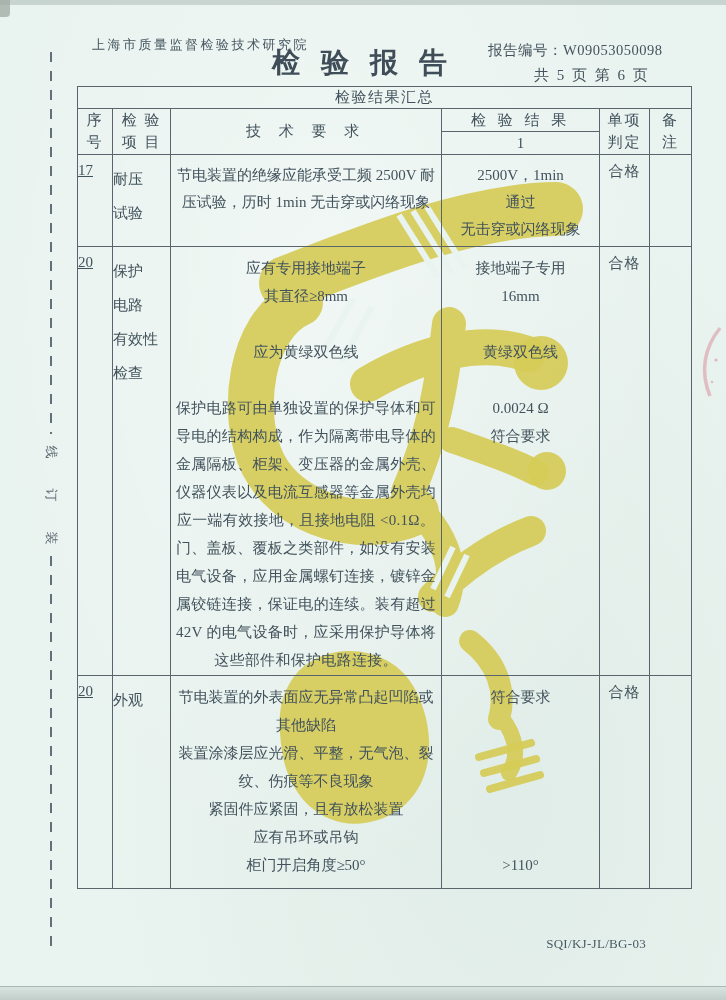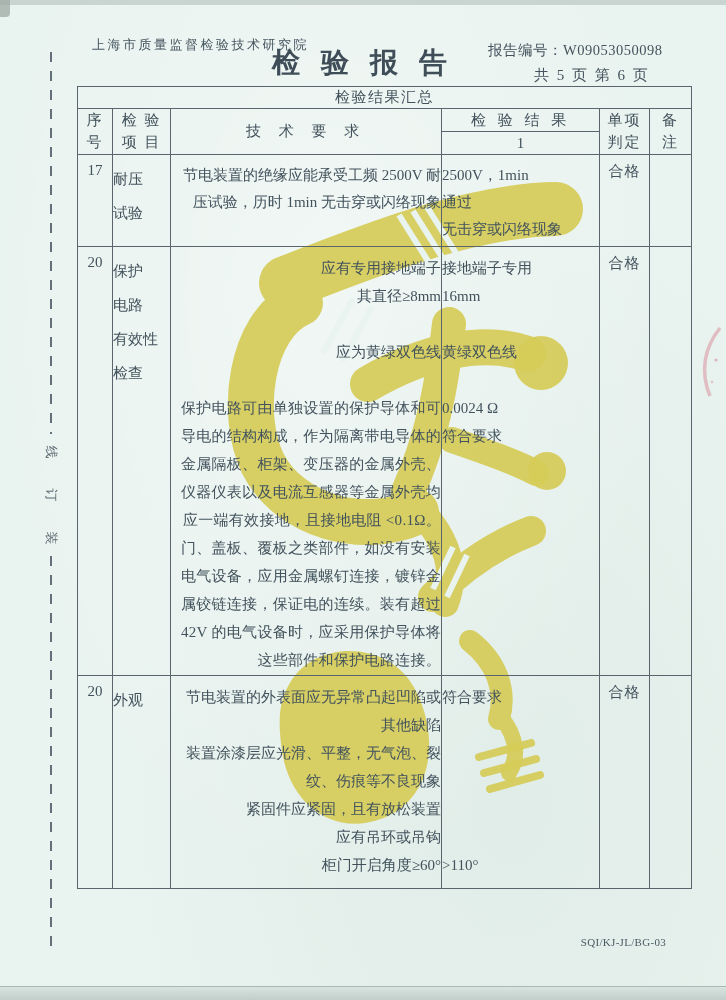--- a/index.html
+++ b/index.html
@@ -23,21 +23,21 @@
     background:repeating-linear-gradient(180deg,#63707a 0 10px,rgba(0,0,0,0) 10px 19px);}
   .seg-top{top:52px;height:382px;}
   .seg-bottom{top:556px;height:392px;}
   .bind-char{position:absolute;left:42px;width:18px;height:18px;font-size:13px;color:#5d6a72;
     transform:rotate(90deg);text-align:center;line-height:18px;}
   
   .institute{position:absolute;left:92px;top:36px;font-size:13px;letter-spacing:2.5px;color:#45555f;}
   .report-no{position:absolute;left:488px;top:41px;font-size:14.5px;letter-spacing:.5px;}
   .doc-title{position:absolute;left:272px;top:44px;font-size:28px;font-weight:bold;letter-spacing:7px;color:#3e4d57;}
   .page-info{position:absolute;left:534px;top:66px;font-size:15px;letter-spacing:2px;}
-  .footer-code{position:absolute;top:936px;right:60px;font-size:11px;color:#4a5a64;letter-spacing:.3px;}
+  .footer-code{position:absolute;top:936px;right:80px;font-size:13px;color:#4a5a64;letter-spacing:.3px;}
   
   .watermark{position:absolute;left:0;top:0;z-index:1;pointer-events:none;}
   
   table.results{
     position:absolute;left:77px;top:86px;z-index:2;
     width:614px;border-collapse:collapse;table-layout:fixed;
     font-size:15px;color:#42525c;
   }
   table.results td{border:1px solid #59646c;vertical-align:top;padding:0;overflow:hidden;}
   td.cap{height:21px;text-align:center;letter-spacing:1.5px;line-height:21px;font-size:15px;}
@@ -48,25 +48,25 @@
   .res-head-top{height:22px;line-height:22px;border-bottom:1px solid #59646c;letter-spacing:4px;}
   .res-head-sub{height:22px;line-height:23px;}
   
   tr.r17 td{height:84px;}
   tr.r18 td{height:421px;}
   tr.r19 td{height:67px;}
   tr.r20 td{height:205px;}
   tr.r17 td, tr.r18 td{padding-top:7px;}
   tr.r19 td{padding-top:14px;}
   tr.r20 td{padding-top:7px;}
-  td.c-no{text-align:center;}
+  td.c-no{text-decoration:underline;}
   td.c-item{text-align:left;}
   td.c-item .iln{line-height:34px;min-height:34px;}
-  td.c-req{padding-left:9px;padding-right:6px;text-align:right;}
-  td.c-res{text-align:left;padding-left:2px;padding-right:2px;}
+  td.c-req{padding-left:9px;padding-right:6px;text-align:center;}
+  td.c-res{text-align:center;padding-left:2px;padding-right:2px;}
   td.c-verdict{text-align:center;letter-spacing:1px;}
   .ln{line-height:28px;min-height:28px;}
   .ln17{line-height:27px;min-height:27px;}
   .para{line-height:28px;letter-spacing:.3px;}
   
   .red-artifact{position:absolute;left:686px;top:300px;z-index:3;pointer-events:none;}
 </style>
 </head>
 <body>
 
@@ -231,21 +231,21 @@
       <td class="c-item">
         <div class="iln">外观</div>
       </td>
       <td class="c-req">
         <div class="ln">节电装置的外表面应无异常凸起凹陷或</div>
         <div class="ln">其他缺陷</div>
         <div class="ln">装置涂漆层应光滑、平整，无气泡、裂</div>
         <div class="ln">纹、伤痕等不良现象</div>
         <div class="ln">紧固件应紧固，且有放松装置</div>
         <div class="ln">应有吊环或吊钩</div>
-        <div class="ln">柜门开启角度≥60°</div>
+        <div class="ln">柜门开启角度≥50°</div>
       </td>
       <td class="c-res">
         <div class="ln">符合要求</div>
         <div class="ln"></div>
         <div class="ln"></div>
         <div class="ln"></div>
         <div class="ln"></div>
         <div class="ln"></div>
         <div class="ln">&gt;110°</div>
       </td>

